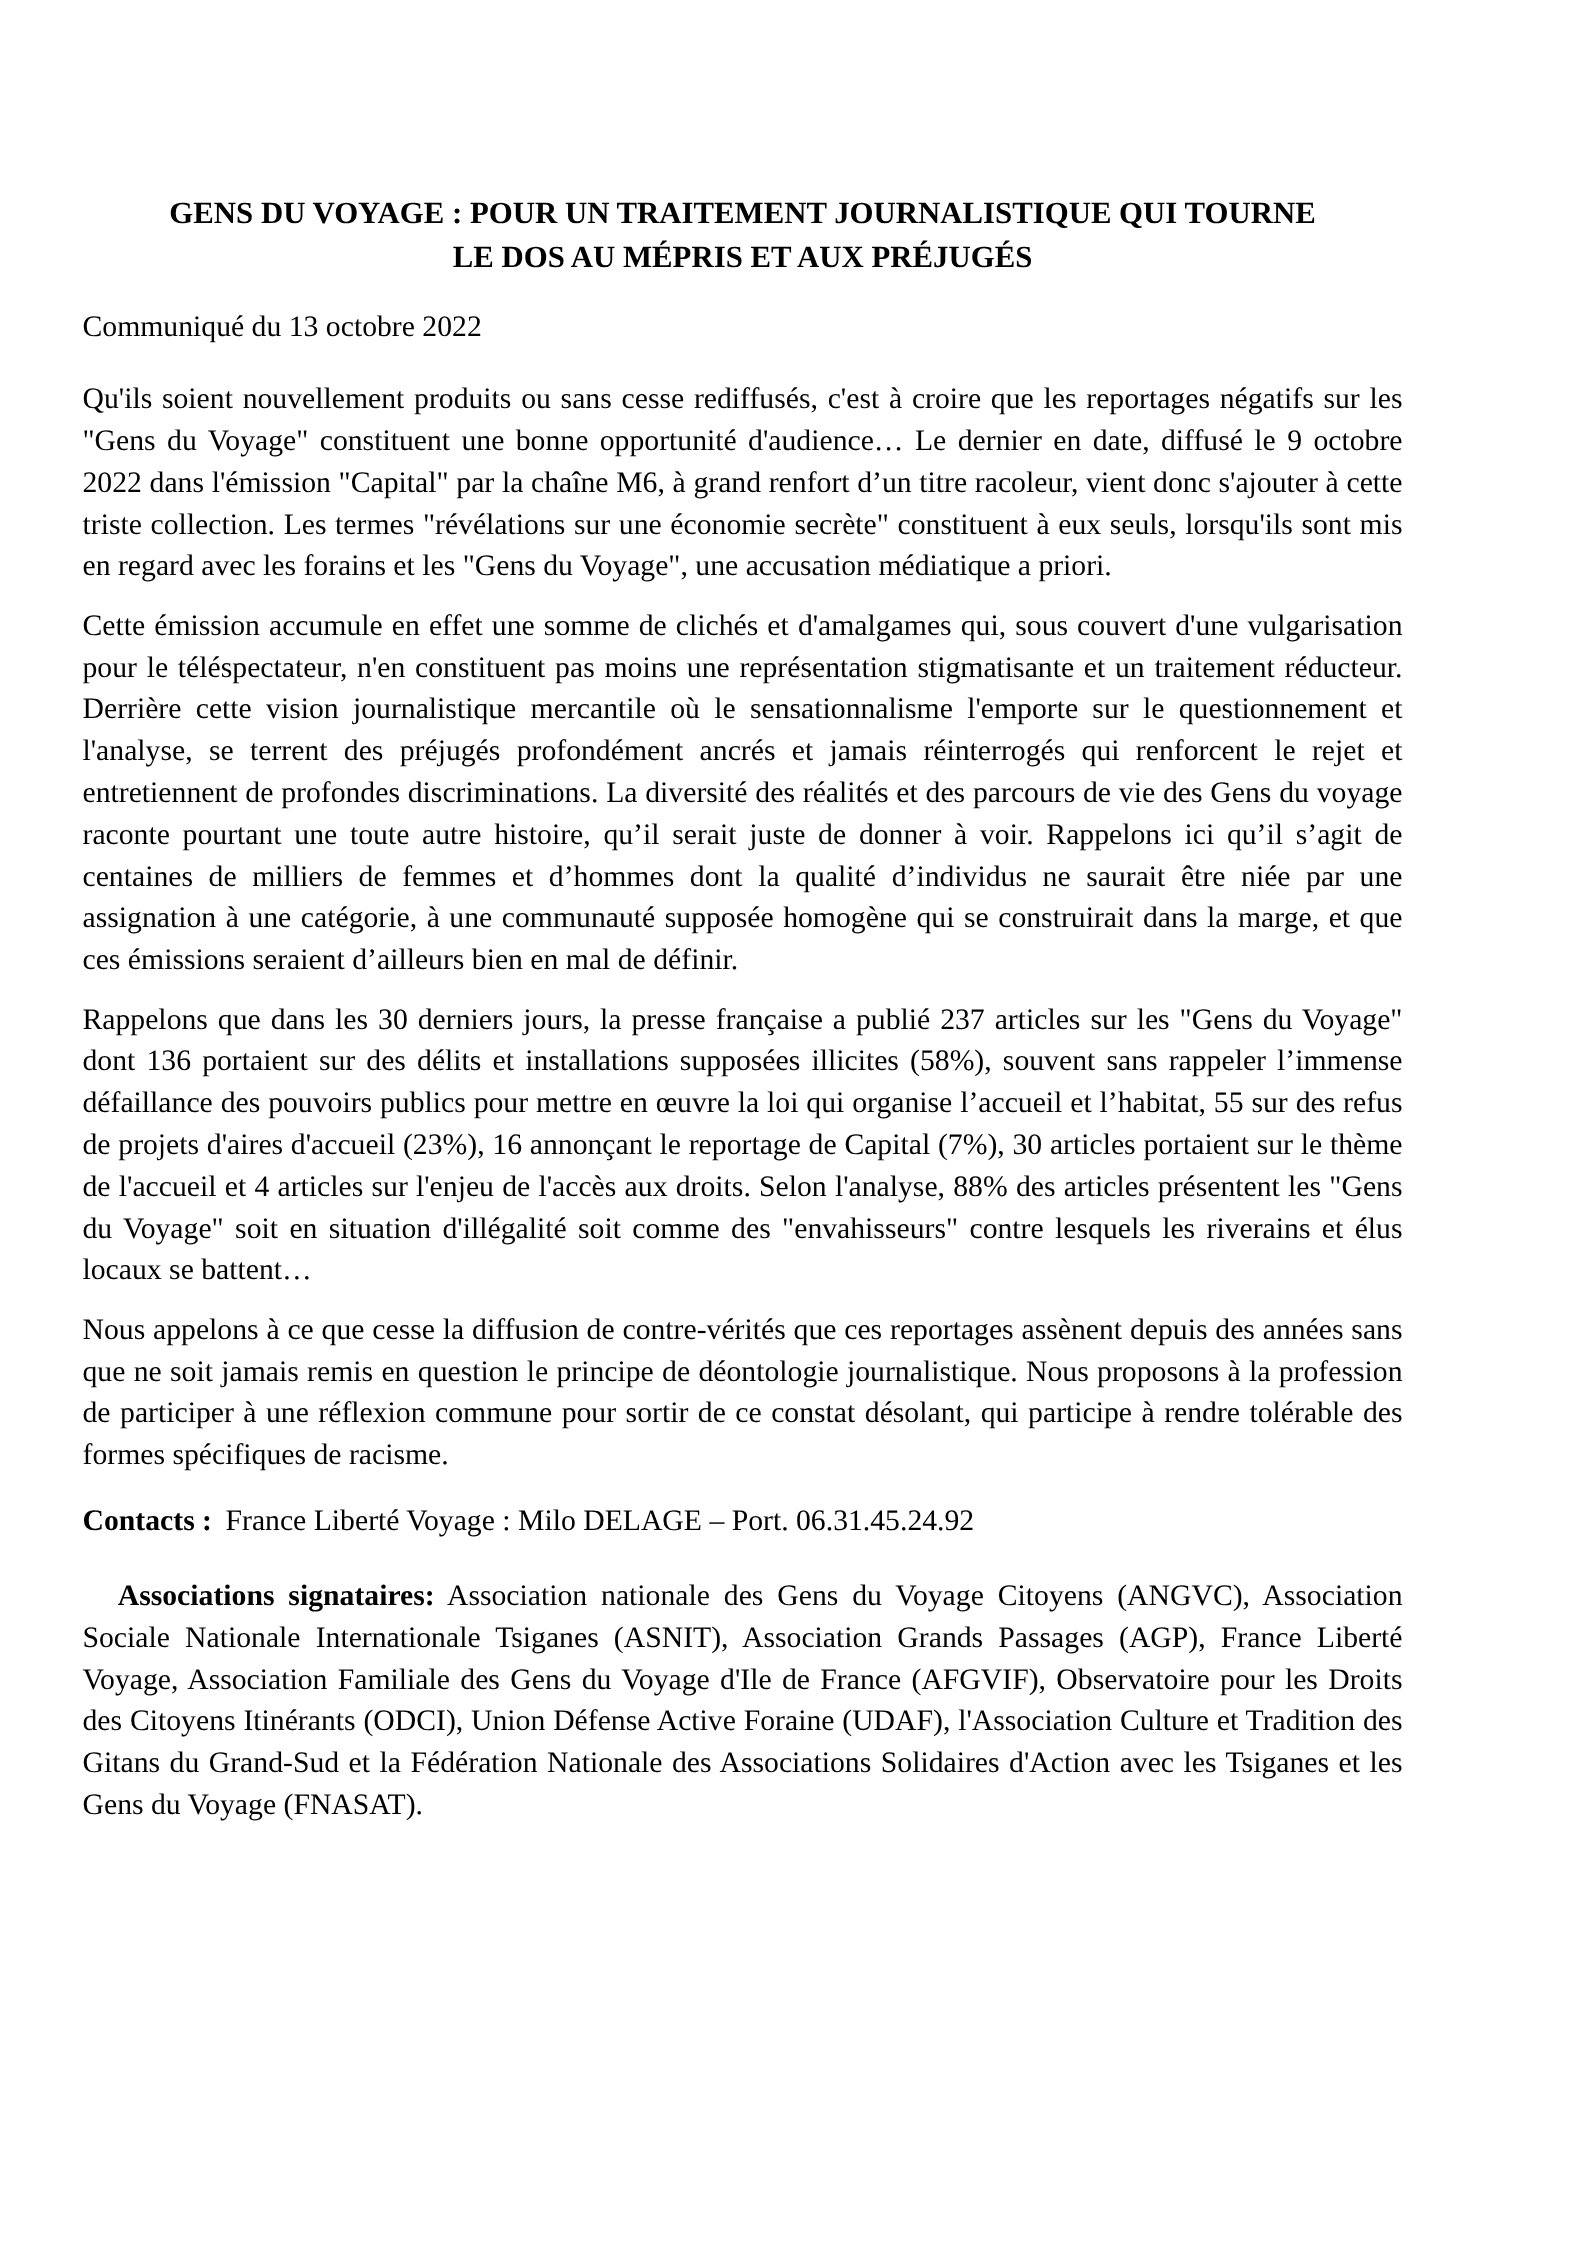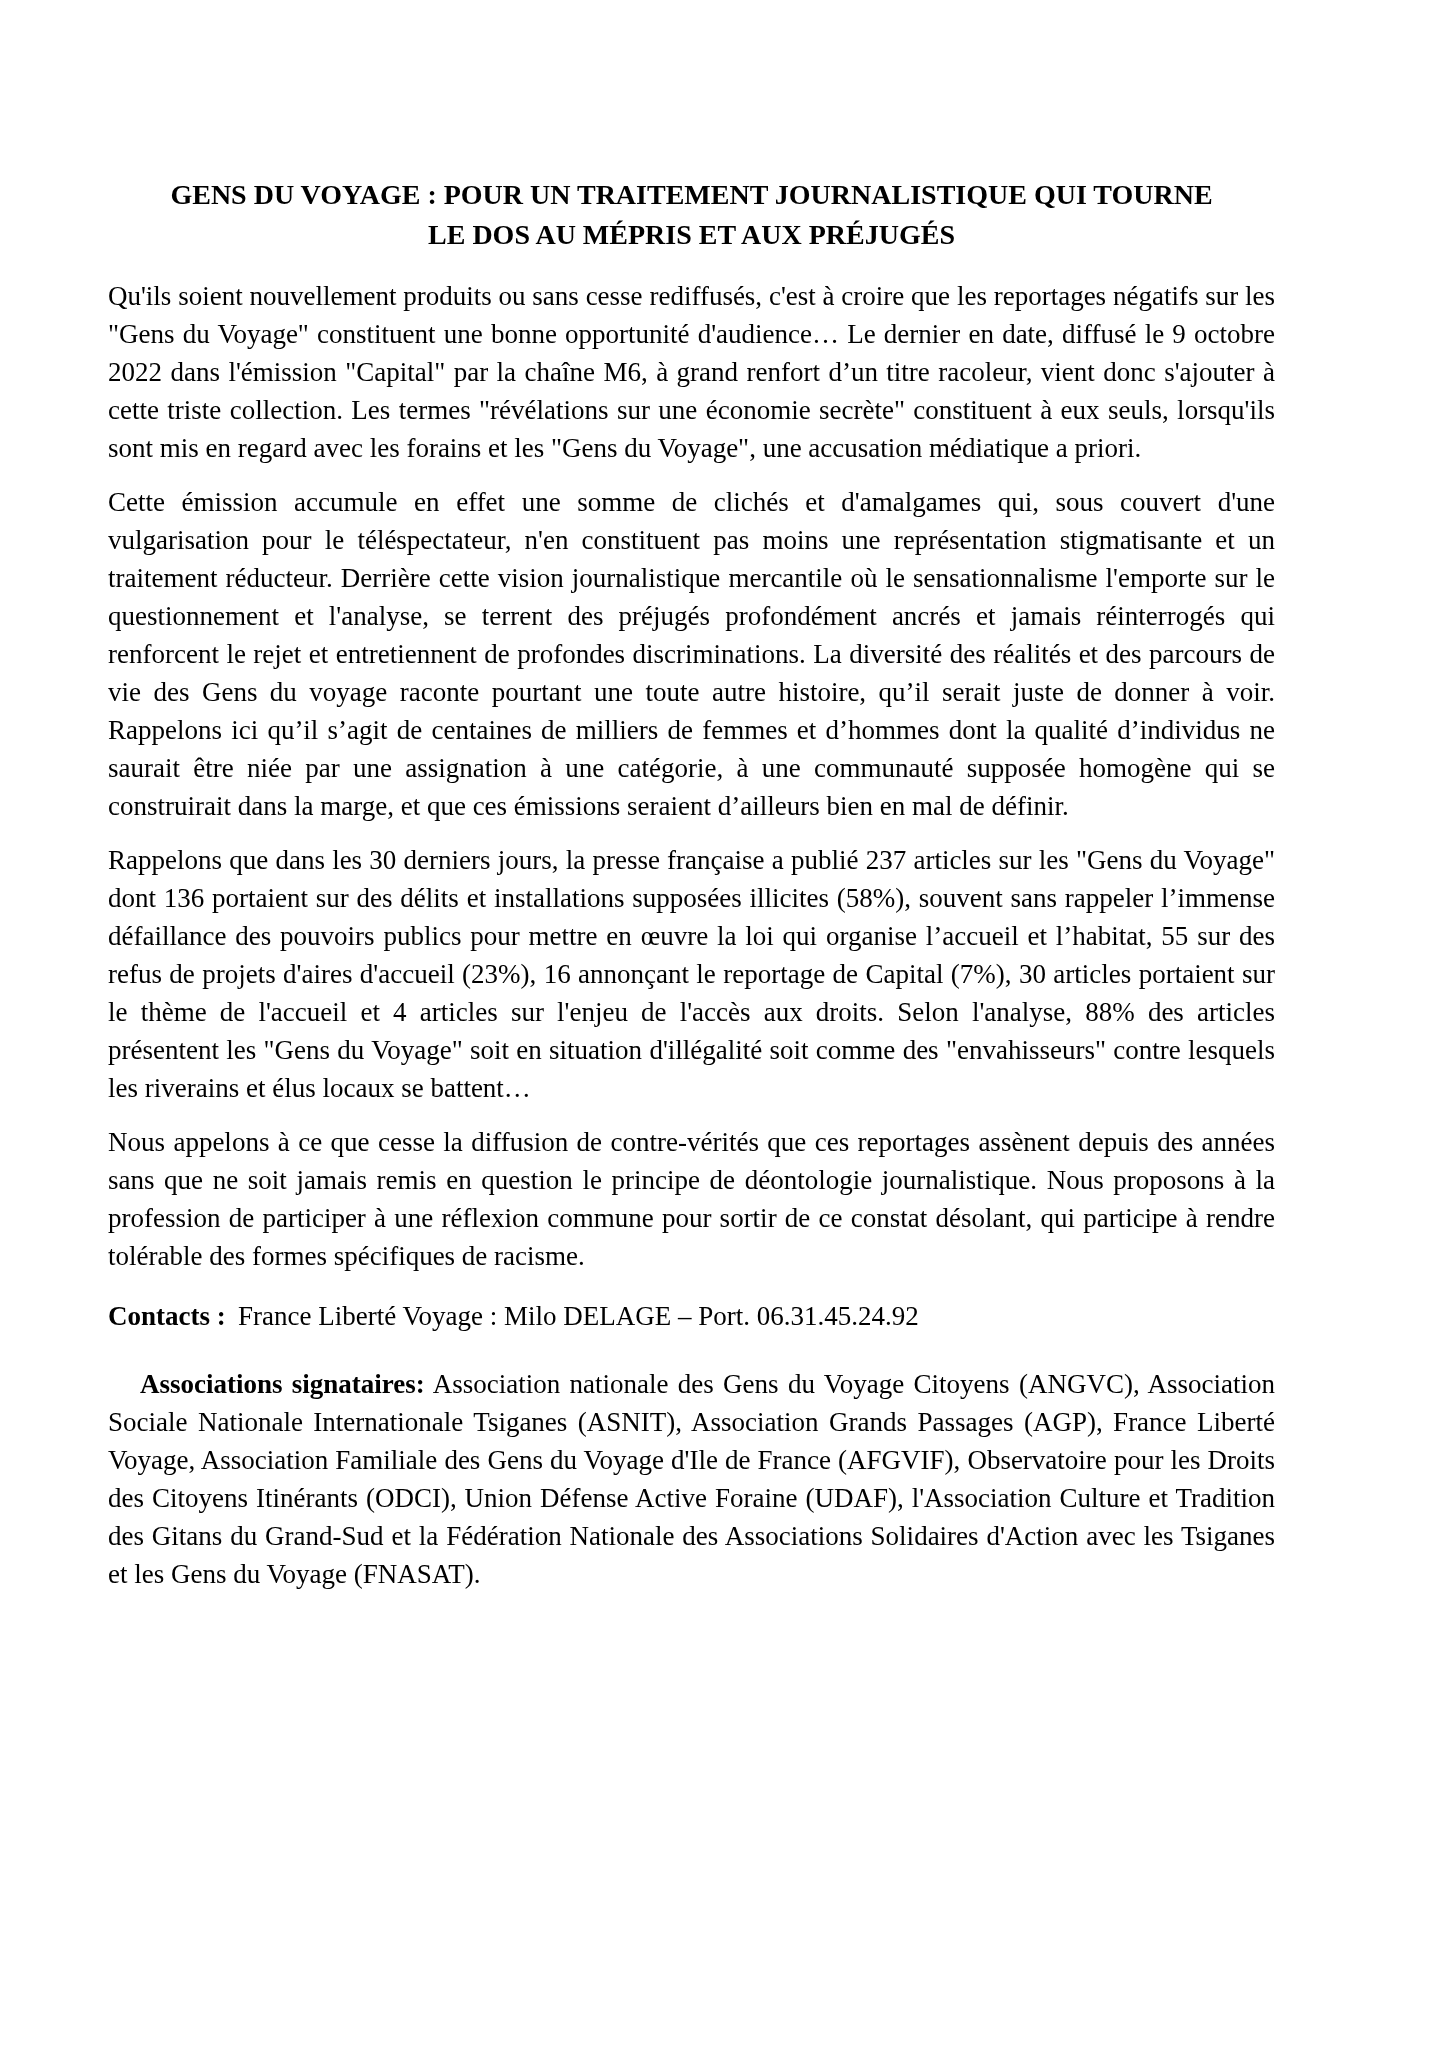--- a/index.html
+++ b/index.html
@@ -6,21 +6,21 @@
     margin: 0;
     padding: 0;
     background: #ffffff;
   }
   .page {
     position: relative;
     width: 1450px;
     height: 2048px;
     box-sizing: border-box;
     background: #ffffff;
-    padding: 175px 175px 0 108px;
+    padding: 175px 175px 0 75px;
     font-family: "Liberation Serif", "DejaVu Serif", serif;
     font-size: 27px;
     line-height: 38px;
     color: #000000;
     overflow: hidden;
   }
   .doc-title {
     text-align: center;
     font-weight: bold;
     font-size: 28px;
@@ -65,20 +65,21 @@
 </head>
 <body>
 
 <div class="page">
 
   <h1 class="doc-title">
     <div class="title-line">GENS DU VOYAGE : POUR UN TRAITEMENT JOURNALISTIQUE QUI TOURNE</div>
     <div class="title-line">LE DOS AU MÉPRIS ET AUX PRÉJUGÉS</div>
   </h1>
 
+  <div class="date-line">Communiqué du 13 octobre 2022</div>
 
   <p class="para">Qu'ils soient nouvellement produits ou sans cesse rediffusés, c'est à croire que les reportages négatifs sur les "Gens du Voyage" constituent une bonne opportunité d'audience… Le dernier en date, diffusé le 9 octobre 2022 dans l'émission "Capital" par la chaîne M6, à grand renfort d’un titre racoleur, vient donc s'ajouter à cette triste collection. Les termes "révélations sur une économie secrète" constituent à eux seuls, lorsqu'ils sont mis en regard avec les forains et les "Gens du Voyage", une accusation médiatique a priori.</p>
   <p class="para">Cette émission accumule en effet une somme de clichés et d'amalgames qui, sous couvert d'une vulgarisation pour le téléspectateur, n'en constituent pas moins une représentation stigmatisante et un traitement réducteur. Derrière cette vision journalistique mercantile où le sensationnalisme l'emporte sur le questionnement et l'analyse, se terrent des préjugés profondément ancrés et jamais réinterrogés qui renforcent le rejet et entretiennent de profondes discriminations. La diversité des réalités et des parcours de vie des Gens du voyage raconte pourtant une toute autre histoire, qu’il serait juste de donner à voir. Rappelons ici qu’il s’agit de centaines de milliers de femmes et d’hommes dont la qualité d’individus ne saurait être niée par une assignation à une catégorie, à une communauté supposée homogène qui se construirait dans la marge, et que ces émissions seraient d’ailleurs bien en mal de définir.</p>
   <p class="para">Rappelons que dans les 30 derniers jours, la presse française a publié 237 articles sur les "Gens du Voyage" dont 136 portaient sur des délits et installations supposées illicites (58%), souvent sans rappeler l’immense défaillance des pouvoirs publics pour mettre en œuvre la loi qui organise l’accueil et l’habitat, 55 sur des refus de projets d'aires d'accueil (23%), 16 annonçant le reportage de Capital (7%), 30 articles portaient sur le thème de l'accueil et 4 articles sur l'enjeu de l'accès aux droits. Selon l'analyse, 88% des articles présentent les "Gens du Voyage" soit en situation d'illégalité soit comme des "envahisseurs" contre lesquels les riverains et élus locaux se battent…</p>
   <p class="para">Nous appelons à ce que cesse la diffusion de contre-vérités que ces reportages assènent depuis des années sans que ne soit jamais remis en question le principe de déontologie journalistique. Nous proposons à la profession de participer à une réflexion commune pour sortir de ce constat désolant, qui participe à rendre tolérable des formes spécifiques de racisme.</p>
 
   <div class="contacts">
     <div class="contacts-label">Contacts :</div>
     <div class="contacts-lines">
       <div>France Liberté Voyage : Milo DELAGE – Port. 06.31.45.24.92</div>

